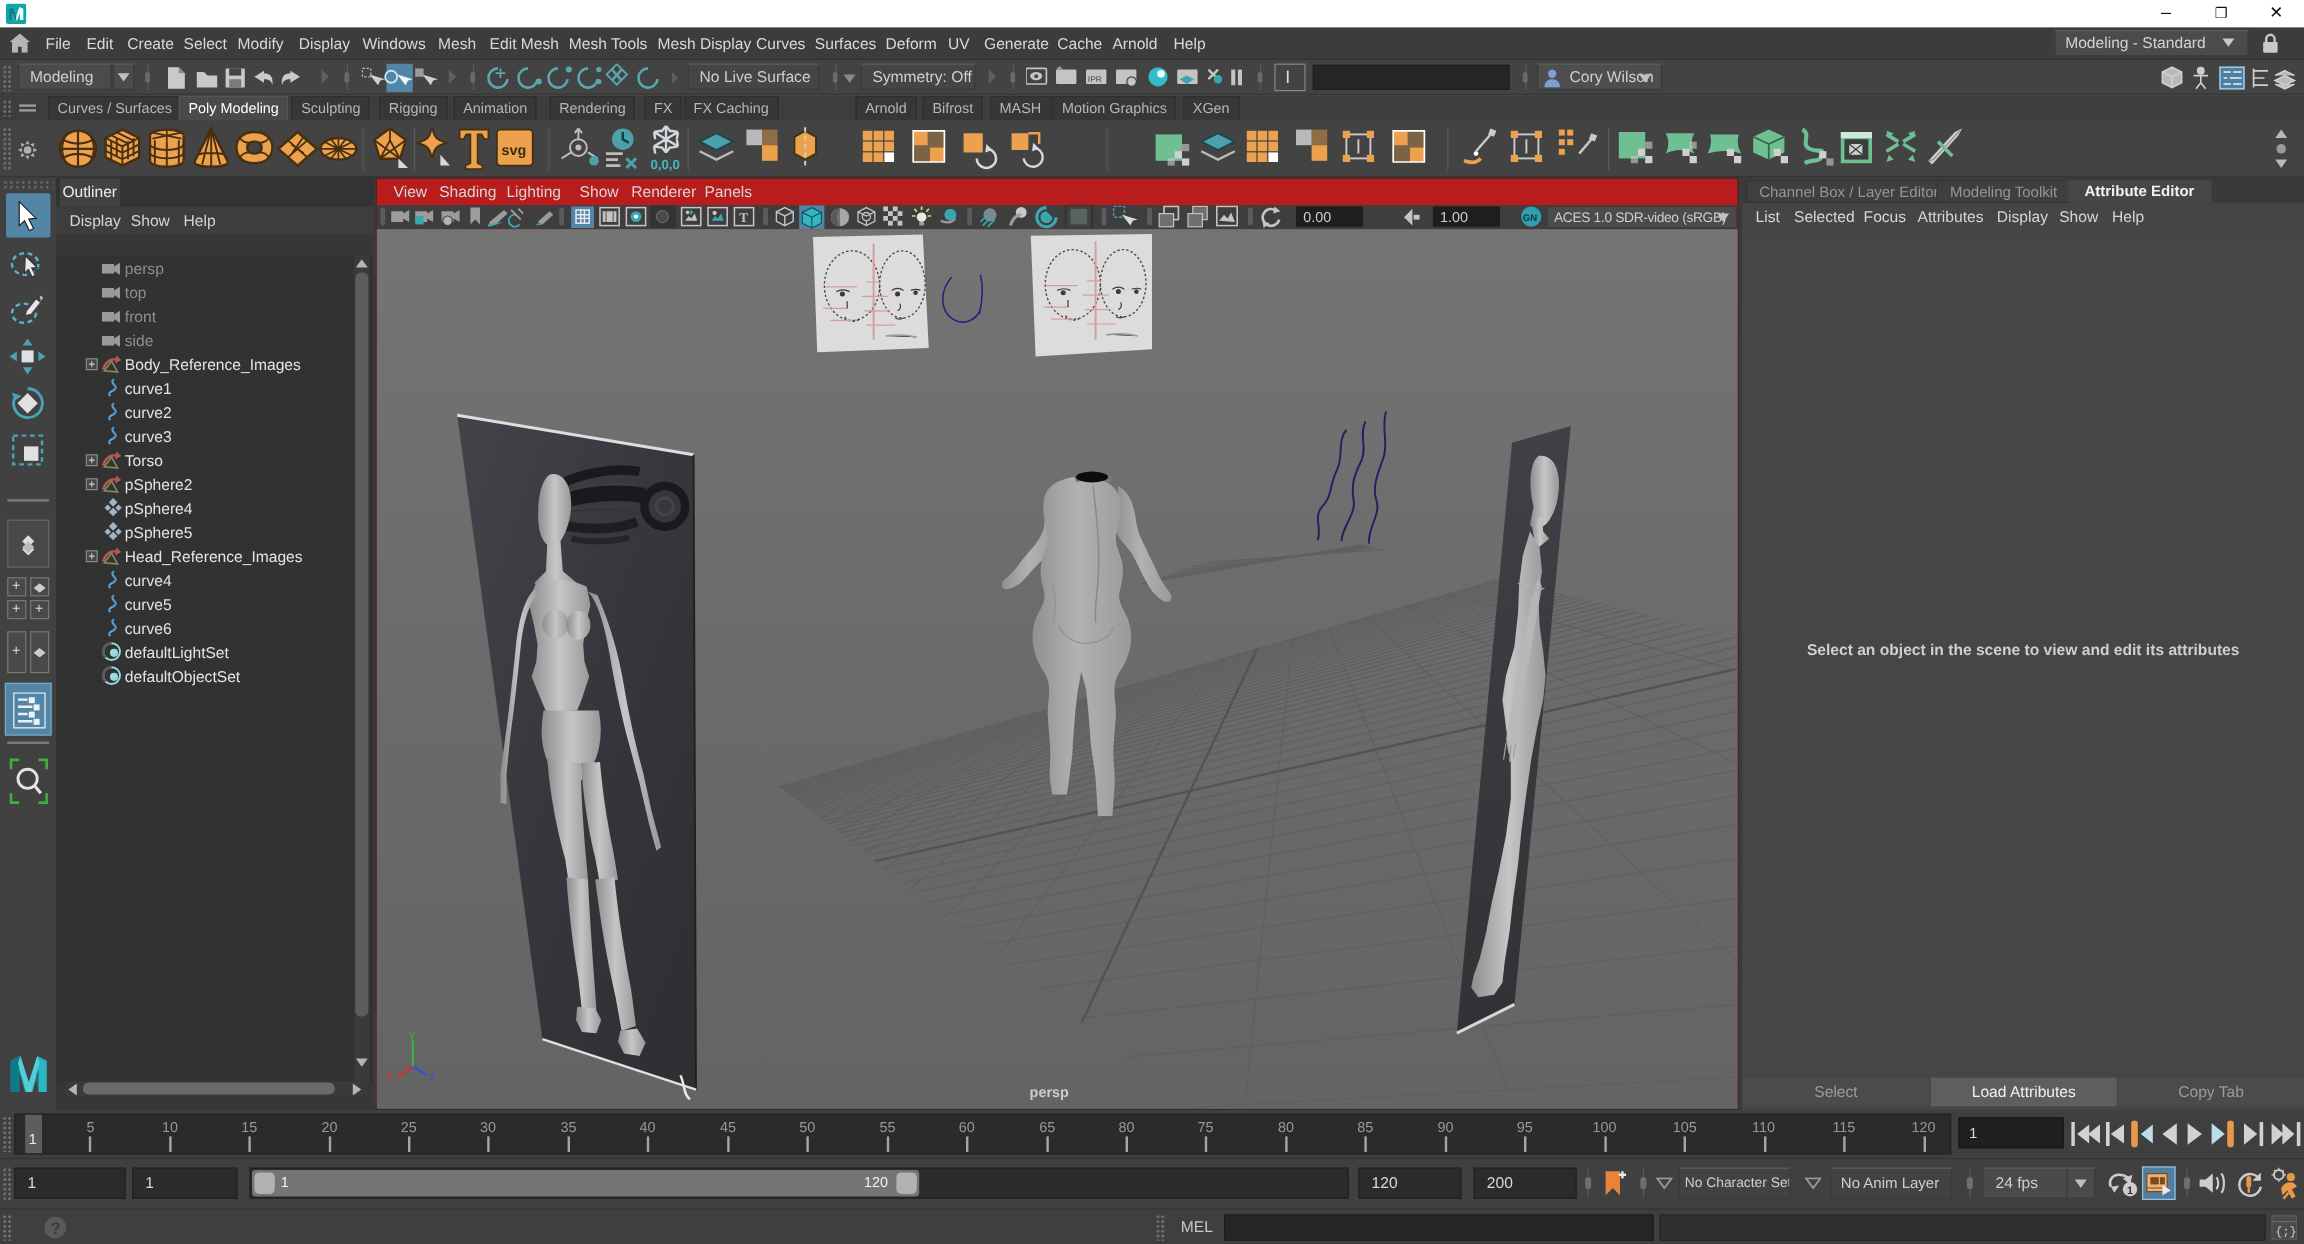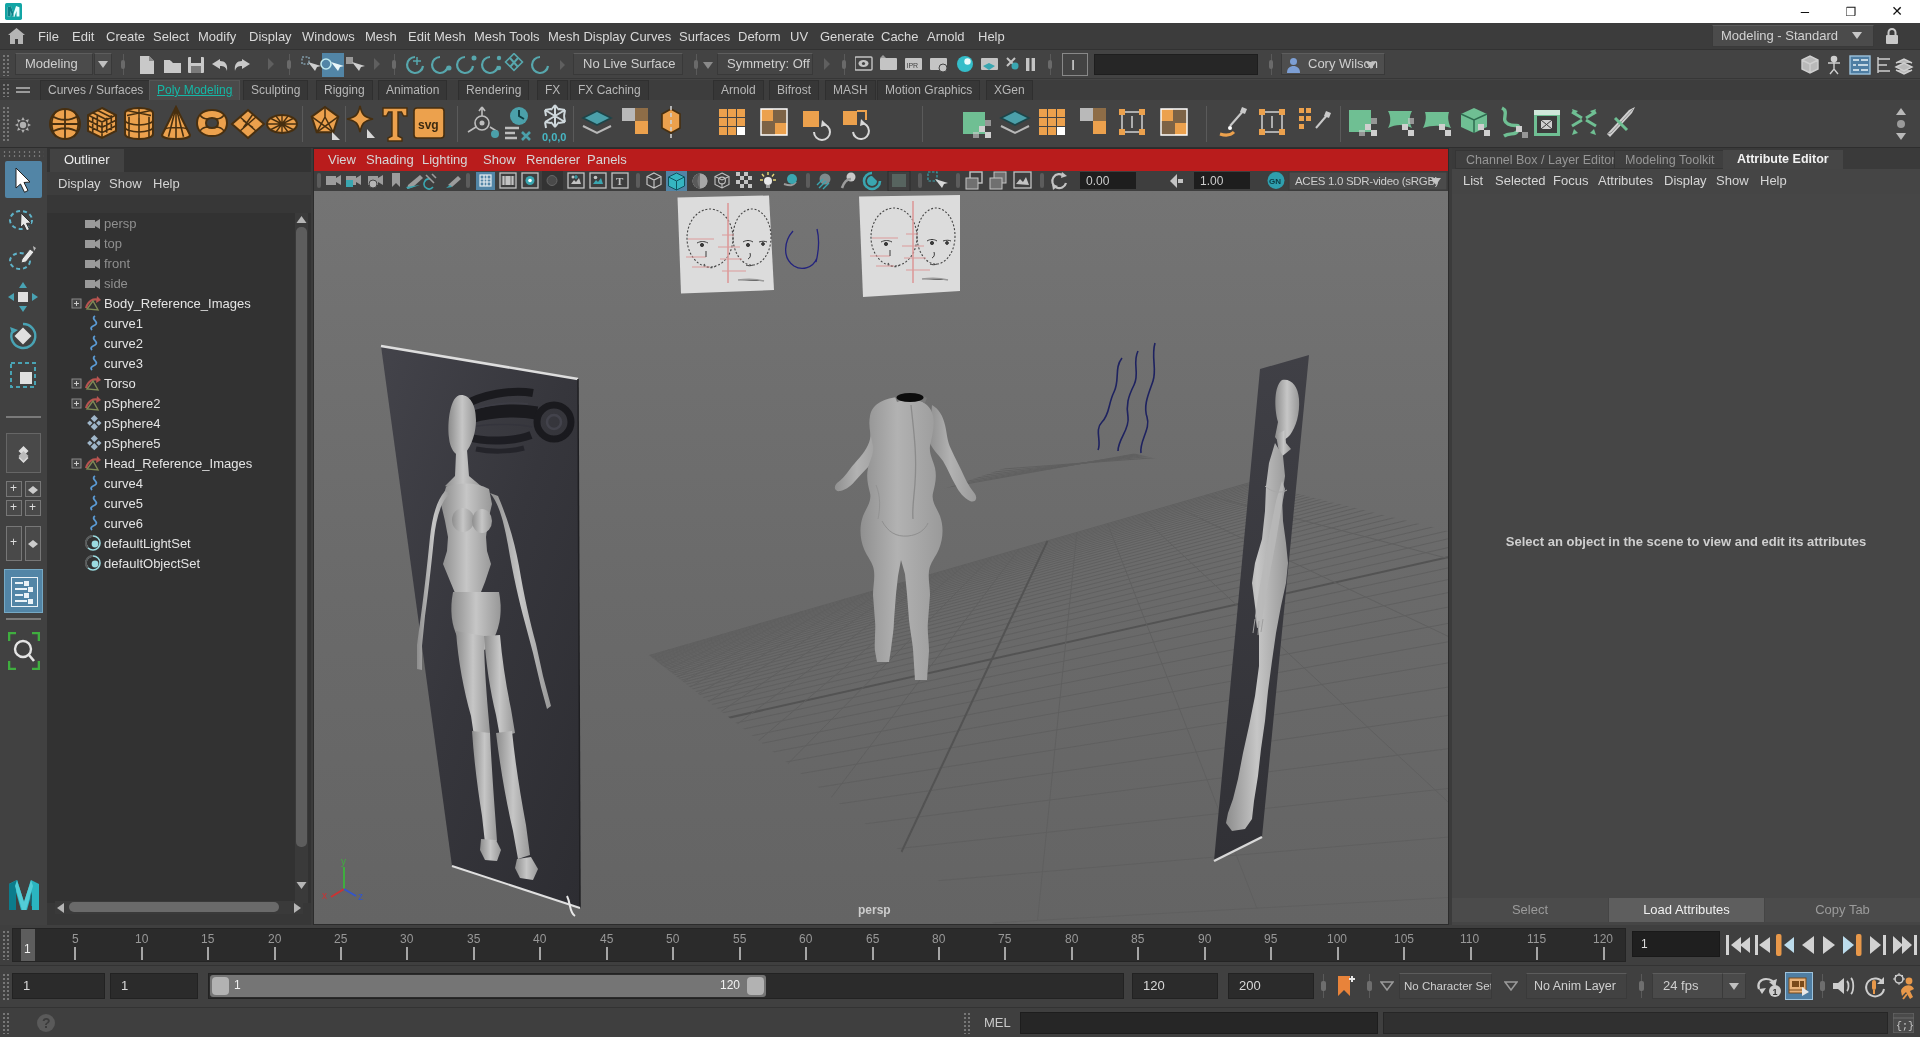--- a/index.html
+++ b/index.html
@@ -18,29 +18,29 @@
 .groove{position:absolute;top:4px;width:5px;height:21px;}
 .groove:before{content:"";position:absolute;left:2px;top:0;width:1px;height:21px;background:#5a5a5a;}
 .groove:after{content:"";position:absolute;left:0px;top:6px;width:4px;height:9px;background:#6a6a6a;border-radius:2px;}
 .sarrow{position:absolute;top:8px;width:0;height:0;border-left:6px solid #5f5f5f;border-top:6px solid transparent;border-bottom:6px solid transparent;}
 .dfield{position:absolute;top:3px;height:22px;background:#4b4b4b;border:1px solid #393939;border-top-color:#5d5d5d;color:#cfcfcf;font-size:13px;line-height:20px;padding-left:9px;}
 .dark-field{position:absolute;top:4px;height:21px;background:#262626;border:1px solid #1e1e1e;}
 .ddarrow{position:absolute;width:0;height:0;border-top:7px solid #c0c0c0;border-left:5px solid transparent;border-right:5px solid transparent;}
 
 #shelftabs{position:absolute;left:0;top:80px;width:1920px;height:20px;background:#3d3d3d;font-size:12px;color:#b7b7b7;}
 #shelftabs .tab{position:absolute;top:0;height:20px;line-height:19px;padding:0 7px;background:#373737;border:1px solid #2f2f2f;border-bottom:none;}
-#shelftabs .tab.act{background:#4a4a4a;color:#14b8a6;border-color:#555;text-decoration:underline;}
+#shelftabs .tab.act{background:#4a4a4a;color:#ffffff;border-color:#555;}
 #shelficons{position:absolute;left:0;top:100px;width:1920px;height:48px;background:#434343;border-bottom:1px solid #2e2e2e;}
 
 #main{position:absolute;left:0;top:148px;width:1920px;height:777px;background:#3b3b3b;}
 #toolbox{position:absolute;left:0;top:0;width:47px;height:777px;background:#414141;}
 .tbi{position:absolute;left:5px;width:37px;height:37px;border-radius:2px;}
 #outliner{position:absolute;left:47px;top:0;width:264px;height:777px;background:#373737;}
 #olhead{position:absolute;left:0;top:0;width:264px;height:24px;background:#333;}
-#oltab{position:absolute;left:3px;top:1px;height:23px;padding:0 14px;background:#424242;color:#ededed;font-size:13px;line-height:22px;}
+#oltab{position:absolute;left:3px;top:1px;height:23px;padding:0 2px;background:#424242;color:#ededed;font-size:13px;line-height:22px;}
 #olmenu{position:absolute;left:0;top:24px;width:264px;height:23px;background:#3d3d3d;color:#d4d4d4;font-size:13px;}
 #olsearch{position:absolute;left:0;top:47px;width:264px;height:18px;background:#3d3d3d;margin-top:20px;}
 #ollist{position:absolute;left:0;top:65px;width:264px;height:690px;background:#323232;}
 .olrow{position:absolute;left:0;height:20px;font-size:13px;color:#e4e4e4;line-height:20px;}
 .olrow.cam{color:#8f8f8f;}
 #viewport{position:absolute;left:313px;top:0;width:1136px;height:777px;background:#b91c1c;border:1px solid #2c2c2c;}
 #vpmenu{position:absolute;left:0;top:0;width:1134px;height:22px;color:#d6d6d6;font-size:13px;}
 #vpicons{position:absolute;left:0;top:22px;width:1134px;height:20px;background:#3e3e3e;}
 #vpscene{position:absolute;left:0;top:42px;width:1134px;height:733px;background:linear-gradient(#747474,#6a6a6a 55%,#646464);}
 #rightpanel{position:absolute;left:1452px;top:0;width:468px;height:777px;background:#454545;}

